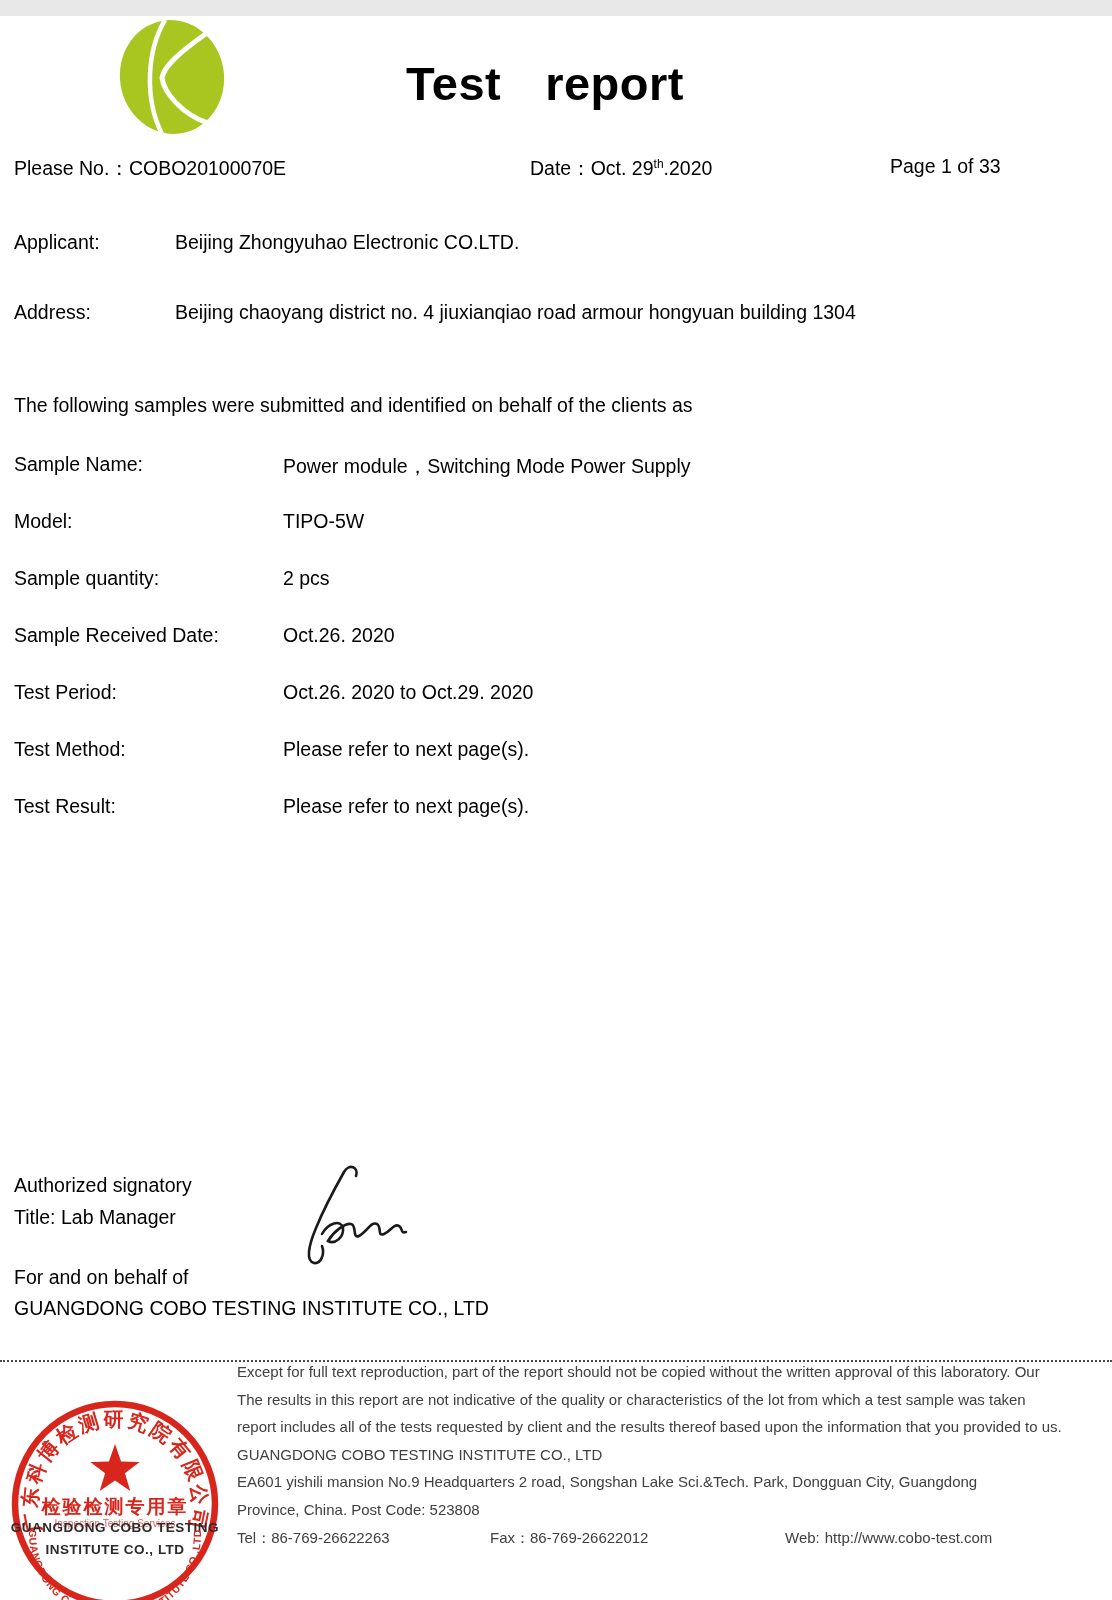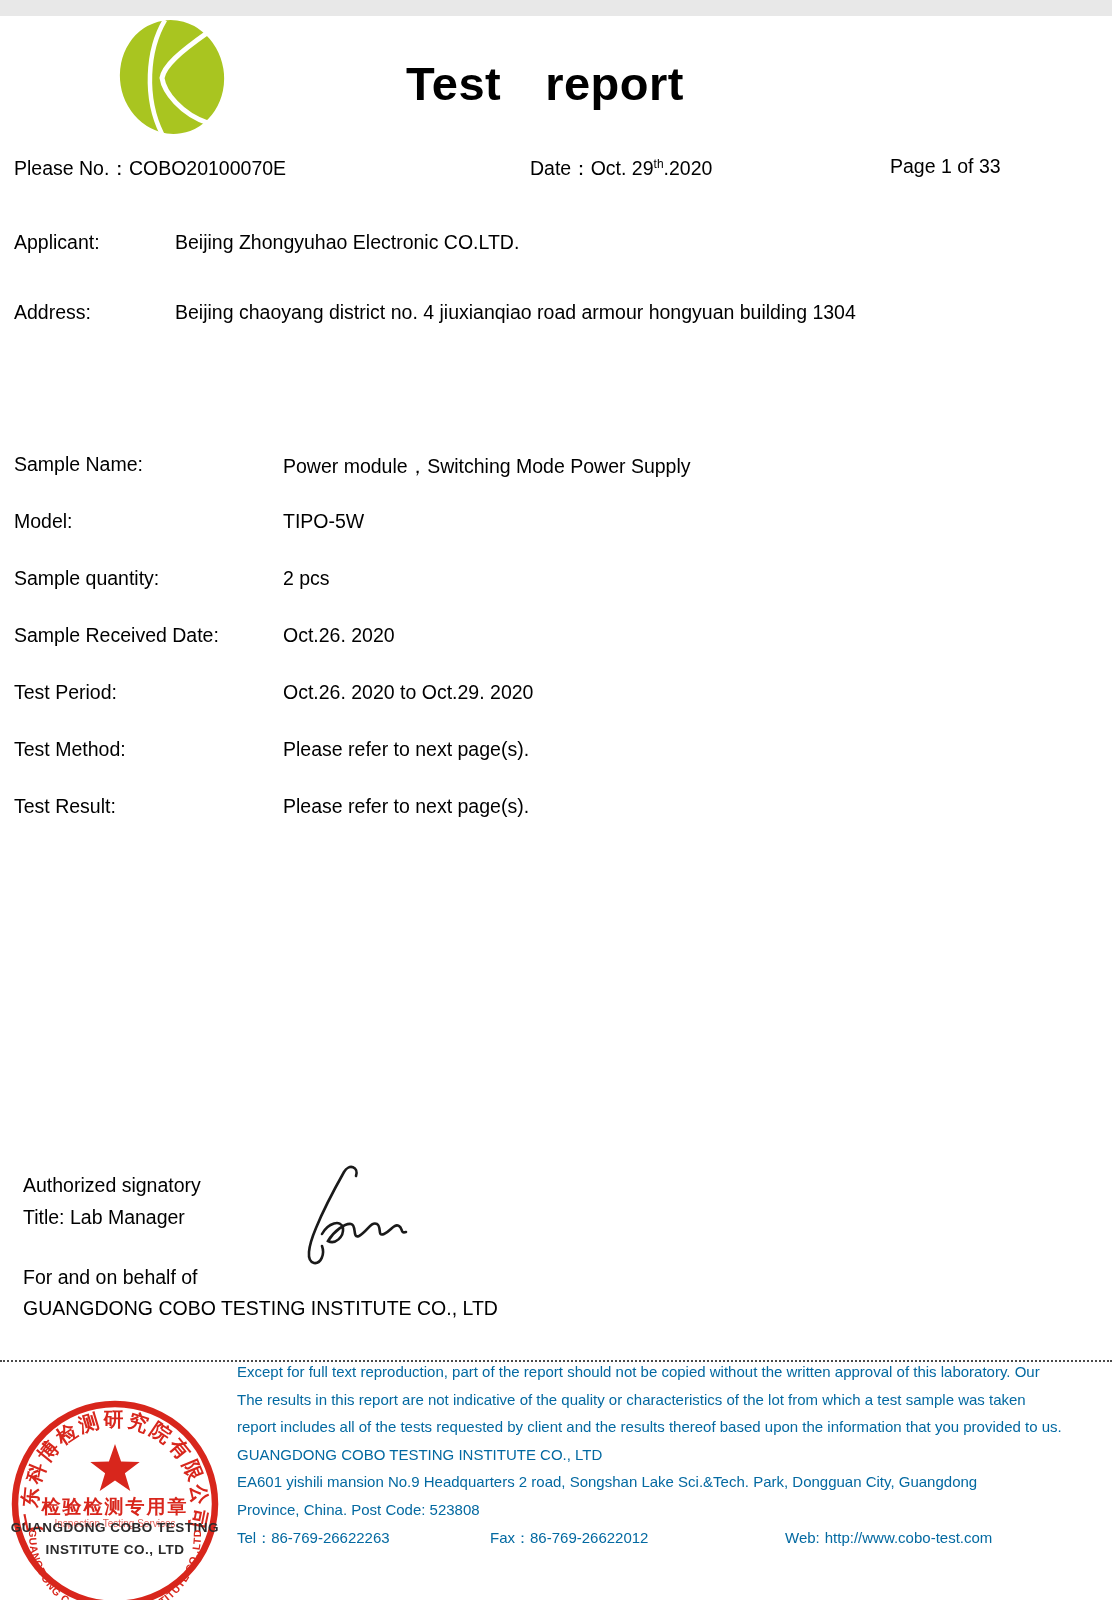--- a/index.html
+++ b/index.html
@@ -17,24 +17,24 @@
   .hdr-no{position:absolute;left:0;top:0;}
   .hdr-date{position:absolute;left:516px;top:0;}
   .hdr-date sup{font-size:12px;vertical-align:super;}
   .hdr-page{position:absolute;left:876px;top:0;}
   .row{position:absolute;left:14px;right:14px;font-size:19.5px;}
   .lbl{position:absolute;left:0;top:0;white-space:nowrap;}
   .val{position:absolute;top:0;white-space:nowrap;}
   .v175{left:161px;}
   .v283{left:269px;}
   .intro{position:absolute;left:14px;top:378px;font-size:19.5px;}
-  .sig-text{position:absolute;left:23px;font-size:19.5px;white-space:nowrap;text-align:right;}
+  .sig-text{position:absolute;left:14px;font-size:19.5px;white-space:nowrap;text-align:right;}
   .sig-svg{position:absolute;left:278px;top:1146px;width:130px;height:110px;}
   .dotline{position:absolute;left:0;right:0;top:1344px;border-top:2px dotted #4a4a4a;height:0;}
-  .footer{position:absolute;left:237px;top:1342px;width:872px;font-size:15px;color:#0369a1;}
+  .footer{position:absolute;left:237px;top:1342px;width:872px;font-size:15px;color:#404040;}
   .footer .fline{line-height:27.6px;white-space:nowrap;}
   .tel-cell{display:inline-block;width:253px;}
   .fax-cell{display:inline-block;width:295px;}
   .web-cell{display:inline-block;}
   .web-lbl{margin-right:5px;}
   .stamp{position:absolute;left:5px;top:1378px;width:220px;height:220px;}
 </style>
 </head>
 <body>
 
@@ -56,20 +56,21 @@
 
   <div class="row" style="top:215px">
     <span class="lbl">Applicant:</span>
     <span class="val v175">Beijing Zhongyuhao Electronic CO.LTD.</span>
   </div>
   <div class="row" style="top:285px">
     <span class="lbl">Address:</span>
     <span class="val v175">Beijing chaoyang district no. 4 jiuxianqiao road armour hongyuan building 1304</span>
   </div>
 
+  <div class="intro">The following samples were submitted and identified on behalf of the clients as</div>
 
   <div class="row" style="top:437px">
     <span class="lbl">Sample Name:</span>
     <span class="val v283">Power module，Switching Mode Power Supply</span>
   </div>
   <div class="row" style="top:494px">
     <span class="lbl">Model:</span>
     <span class="val v283">TIPO-5W</span>
   </div>
   <div class="row" style="top:551px">

